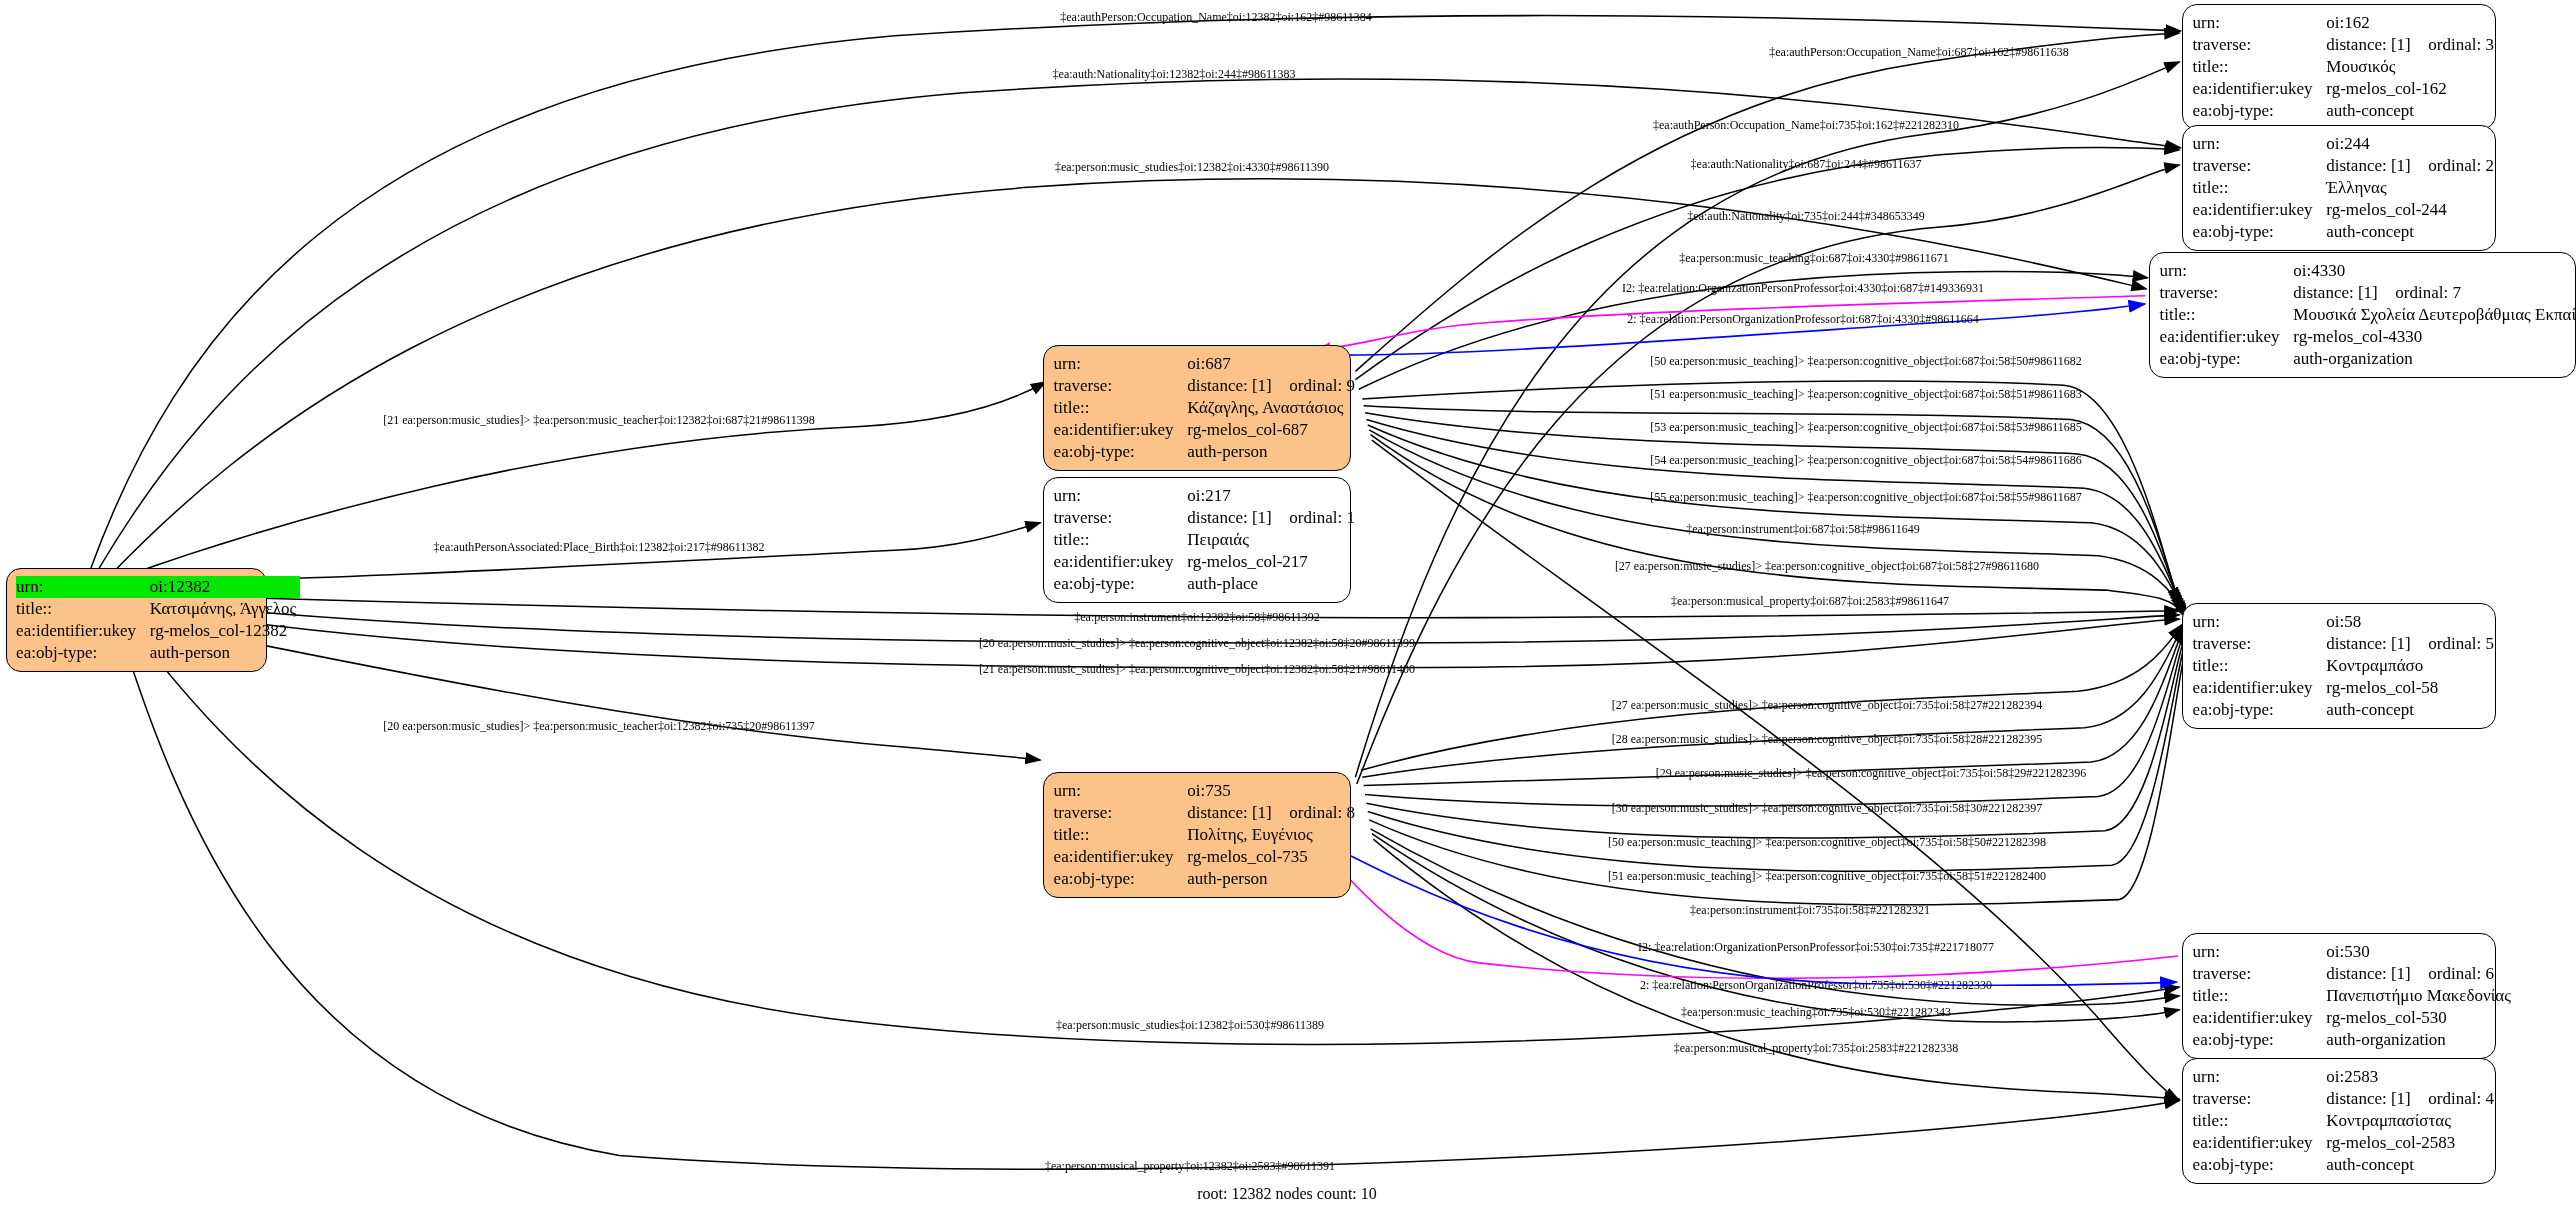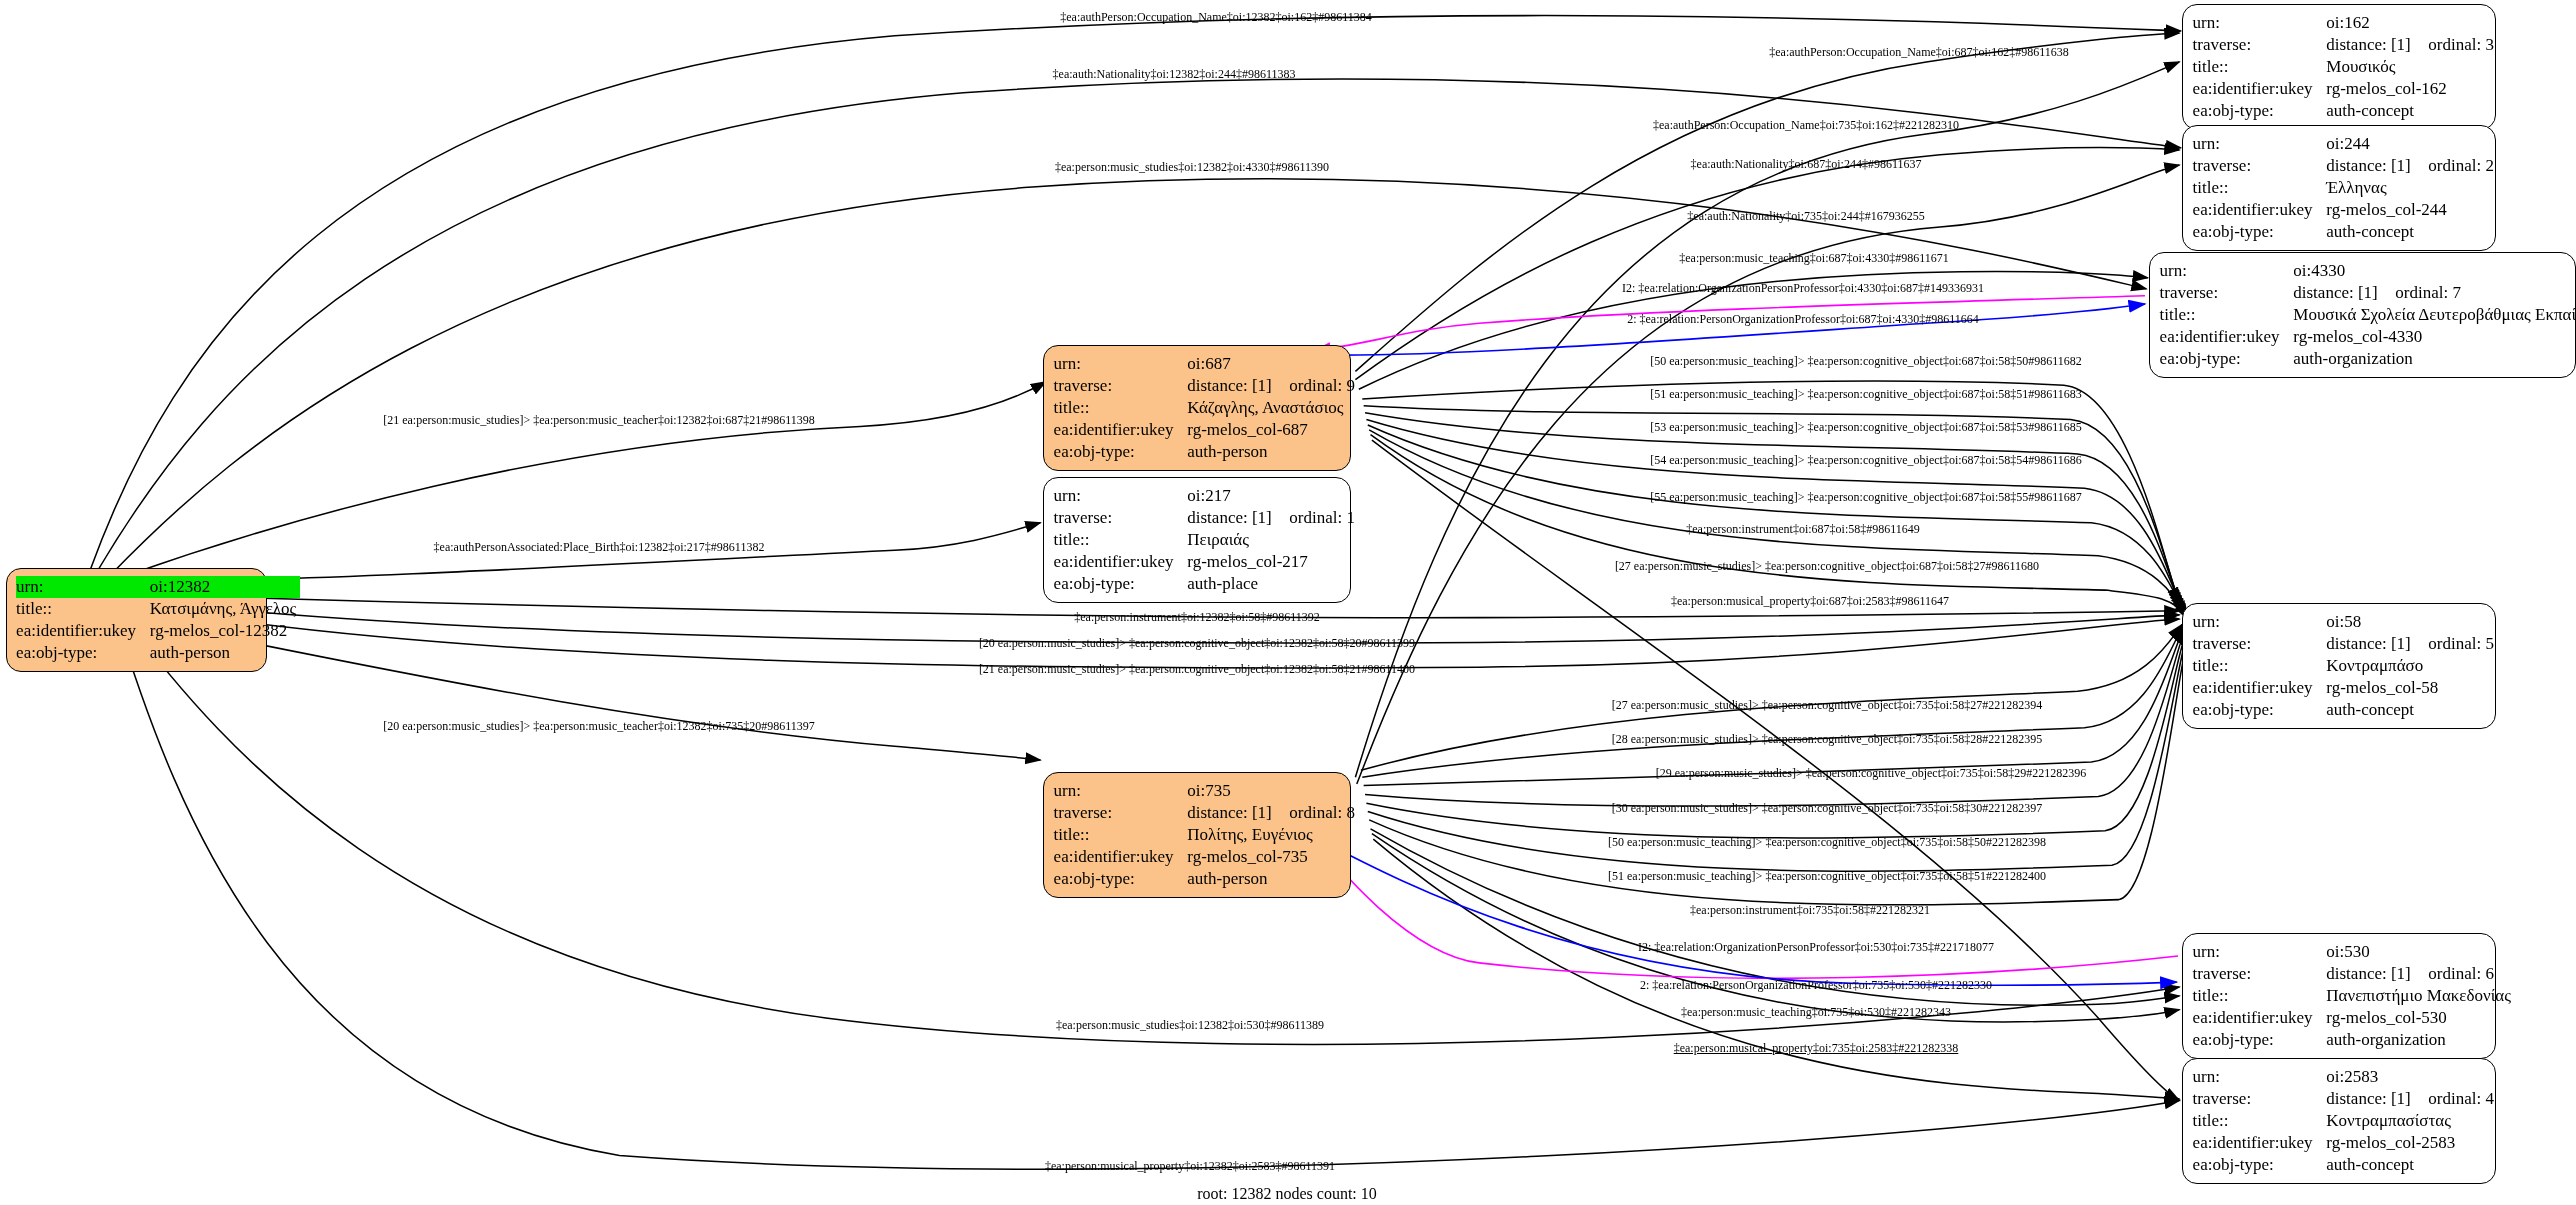--- a/index.html
+++ b/index.html
@@ -385,21 +385,21 @@
       </table>
   </div>
 
   <div id="edge-labels">
       <div class="elabel" style="left: 1216px; top: 16.5px;">‡ea:authPerson:Occupation_Name‡oi:12382‡oi:162‡#98611384</div>
       <div class="elabel" style="left: 1174px; top: 74px;">‡ea:auth:Nationality‡oi:12382‡oi:244‡#98611383</div>
       <div class="elabel" style="left: 1874px; top: 52px; margin-left: 45px;">‡ea:authPerson:Occupation_Name‡oi:687‡oi:162‡#98611638</div>
       <div class="elabel" style="left: 1806px; top: 125px;">‡ea:authPerson:Occupation_Name‡oi:735‡oi:162‡#221282310</div>
       <div class="elabel" style="left: 1192px; top: 167px;">‡ea:person:music_studies‡oi:12382‡oi:4330‡#98611390</div>
       <div class="elabel" style="left: 1806px; top: 164px;">‡ea:auth:Nationality‡oi:687‡oi:244‡#98611637</div>
-      <div class="elabel" style="left: 1806px; top: 216px;">‡ea:auth:Nationality‡oi:735‡oi:244‡#167936255</div>
+      <div class="elabel" style="left: 1806px; top: 216px;">‡ea:auth:Nationality‡oi:735‡oi:244‡#348653349</div>
       <div class="elabel" style="left: 1806px; top: 258px; margin-left: 8px;">‡ea:person:music_teaching‡oi:687‡oi:4330‡#98611671</div>
       <div class="elabel" style="left: 1803px; top: 288px;">I2: ‡ea:relation:OrganizationPersonProfessor‡oi:4330‡oi:687‡#149336931</div>
       <div class="elabel" style="left: 1803px; top: 319px;">2: ‡ea:relation:PersonOrganizationProfessor‡oi:687‡oi:4330‡#98611664</div>
       <div class="elabel" style="left: 1866px; top: 361px;">[50 ea:person:music_teaching]&gt; ‡ea:person:cognitive_object‡oi:687‡oi:58‡50#98611682</div>
       <div class="elabel" style="left: 1866px; top: 394px;">[51 ea:person:music_teaching]&gt; ‡ea:person:cognitive_object‡oi:687‡oi:58‡51#98611683</div>
       <div class="elabel" style="left: 1866px; top: 427px;">[53 ea:person:music_teaching]&gt; ‡ea:person:cognitive_object‡oi:687‡oi:58‡53#98611685</div>
       <div class="elabel" style="left: 1866px; top: 460px;">[54 ea:person:music_teaching]&gt; ‡ea:person:cognitive_object‡oi:687‡oi:58‡54#98611686</div>
       <div class="elabel" style="left: 1866px; top: 497px;">[55 ea:person:music_teaching]&gt; ‡ea:person:cognitive_object‡oi:687‡oi:58‡55#98611687</div>
       <div class="elabel" style="left: 1803px; top: 529px; text-align: right;">‡ea:person:instrument‡oi:687‡oi:58‡#98611649</div>
       <div class="elabel" style="left: 1827px; top: 566px;">[27 ea:person:music_studies]&gt; ‡ea:person:cognitive_object‡oi:687‡oi:58‡27#98611680</div>
@@ -414,19 +414,19 @@
       <div class="elabel" style="left: 1827px; top: 739px;">[28 ea:person:music_studies]&gt; ‡ea:person:cognitive_object‡oi:735‡oi:58‡28#221282395</div>
       <div class="elabel" style="left: 1871px; top: 773px;">[29 ea:person:music_studies]&gt; ‡ea:person:cognitive_object‡oi:735‡oi:58‡29#221282396</div>
       <div class="elabel" style="left: 1827px; top: 808px;">[30 ea:person:music_studies]&gt; ‡ea:person:cognitive_object‡oi:735‡oi:58‡30#221282397</div>
       <div class="elabel" style="left: 1827px; top: 842px;">[50 ea:person:music_teaching]&gt; ‡ea:person:cognitive_object‡oi:735‡oi:58‡50#221282398</div>
       <div class="elabel" style="left: 1827px; top: 876px;">[51 ea:person:music_teaching]&gt; ‡ea:person:cognitive_object‡oi:735‡oi:58‡51#221282400</div>
       <div class="elabel" style="left: 1810px; top: 910px;">‡ea:person:instrument‡oi:735‡oi:58‡#221282321</div>
       <div class="elabel" style="left: 1816px; top: 947px;">I2: ‡ea:relation:OrganizationPersonProfessor‡oi:530‡oi:735‡#221718077</div>
       <div class="elabel" style="left: 1816px; top: 985px;">2: ‡ea:relation:PersonOrganizationProfessor‡oi:735‡oi:530‡#221282330</div>
       <div class="elabel" style="left: 1816px; top: 1012px;">‡ea:person:music_teaching‡oi:735‡oi:530‡#221282343</div>
       <div class="elabel" style="left: 1190px; top: 1025px;">‡ea:person:music_studies‡oi:12382‡oi:530‡#98611389</div>
-      <div class="elabel" style="left: 1816px; top: 1048px; text-decoration: underline;">‡ea:person:musical_property‡oi:735‡oi:2583‡#221282338</div>
+      <div class="elabel" style="left: 1816px; top: 1048px;">‡ea:person:musical_property‡oi:735‡oi:2583‡#221282338</div>
       <div class="elabel" style="left: 1190px; top: 1166px;">‡ea:person:musical_property‡oi:12382‡oi:2583‡#98611391</div>
     </div>
 
   <div class="footer" style="left:1287px;top:1185px;">root: 12382 nodes count: 10</div>
 </div>
 
 
 </body></html>

